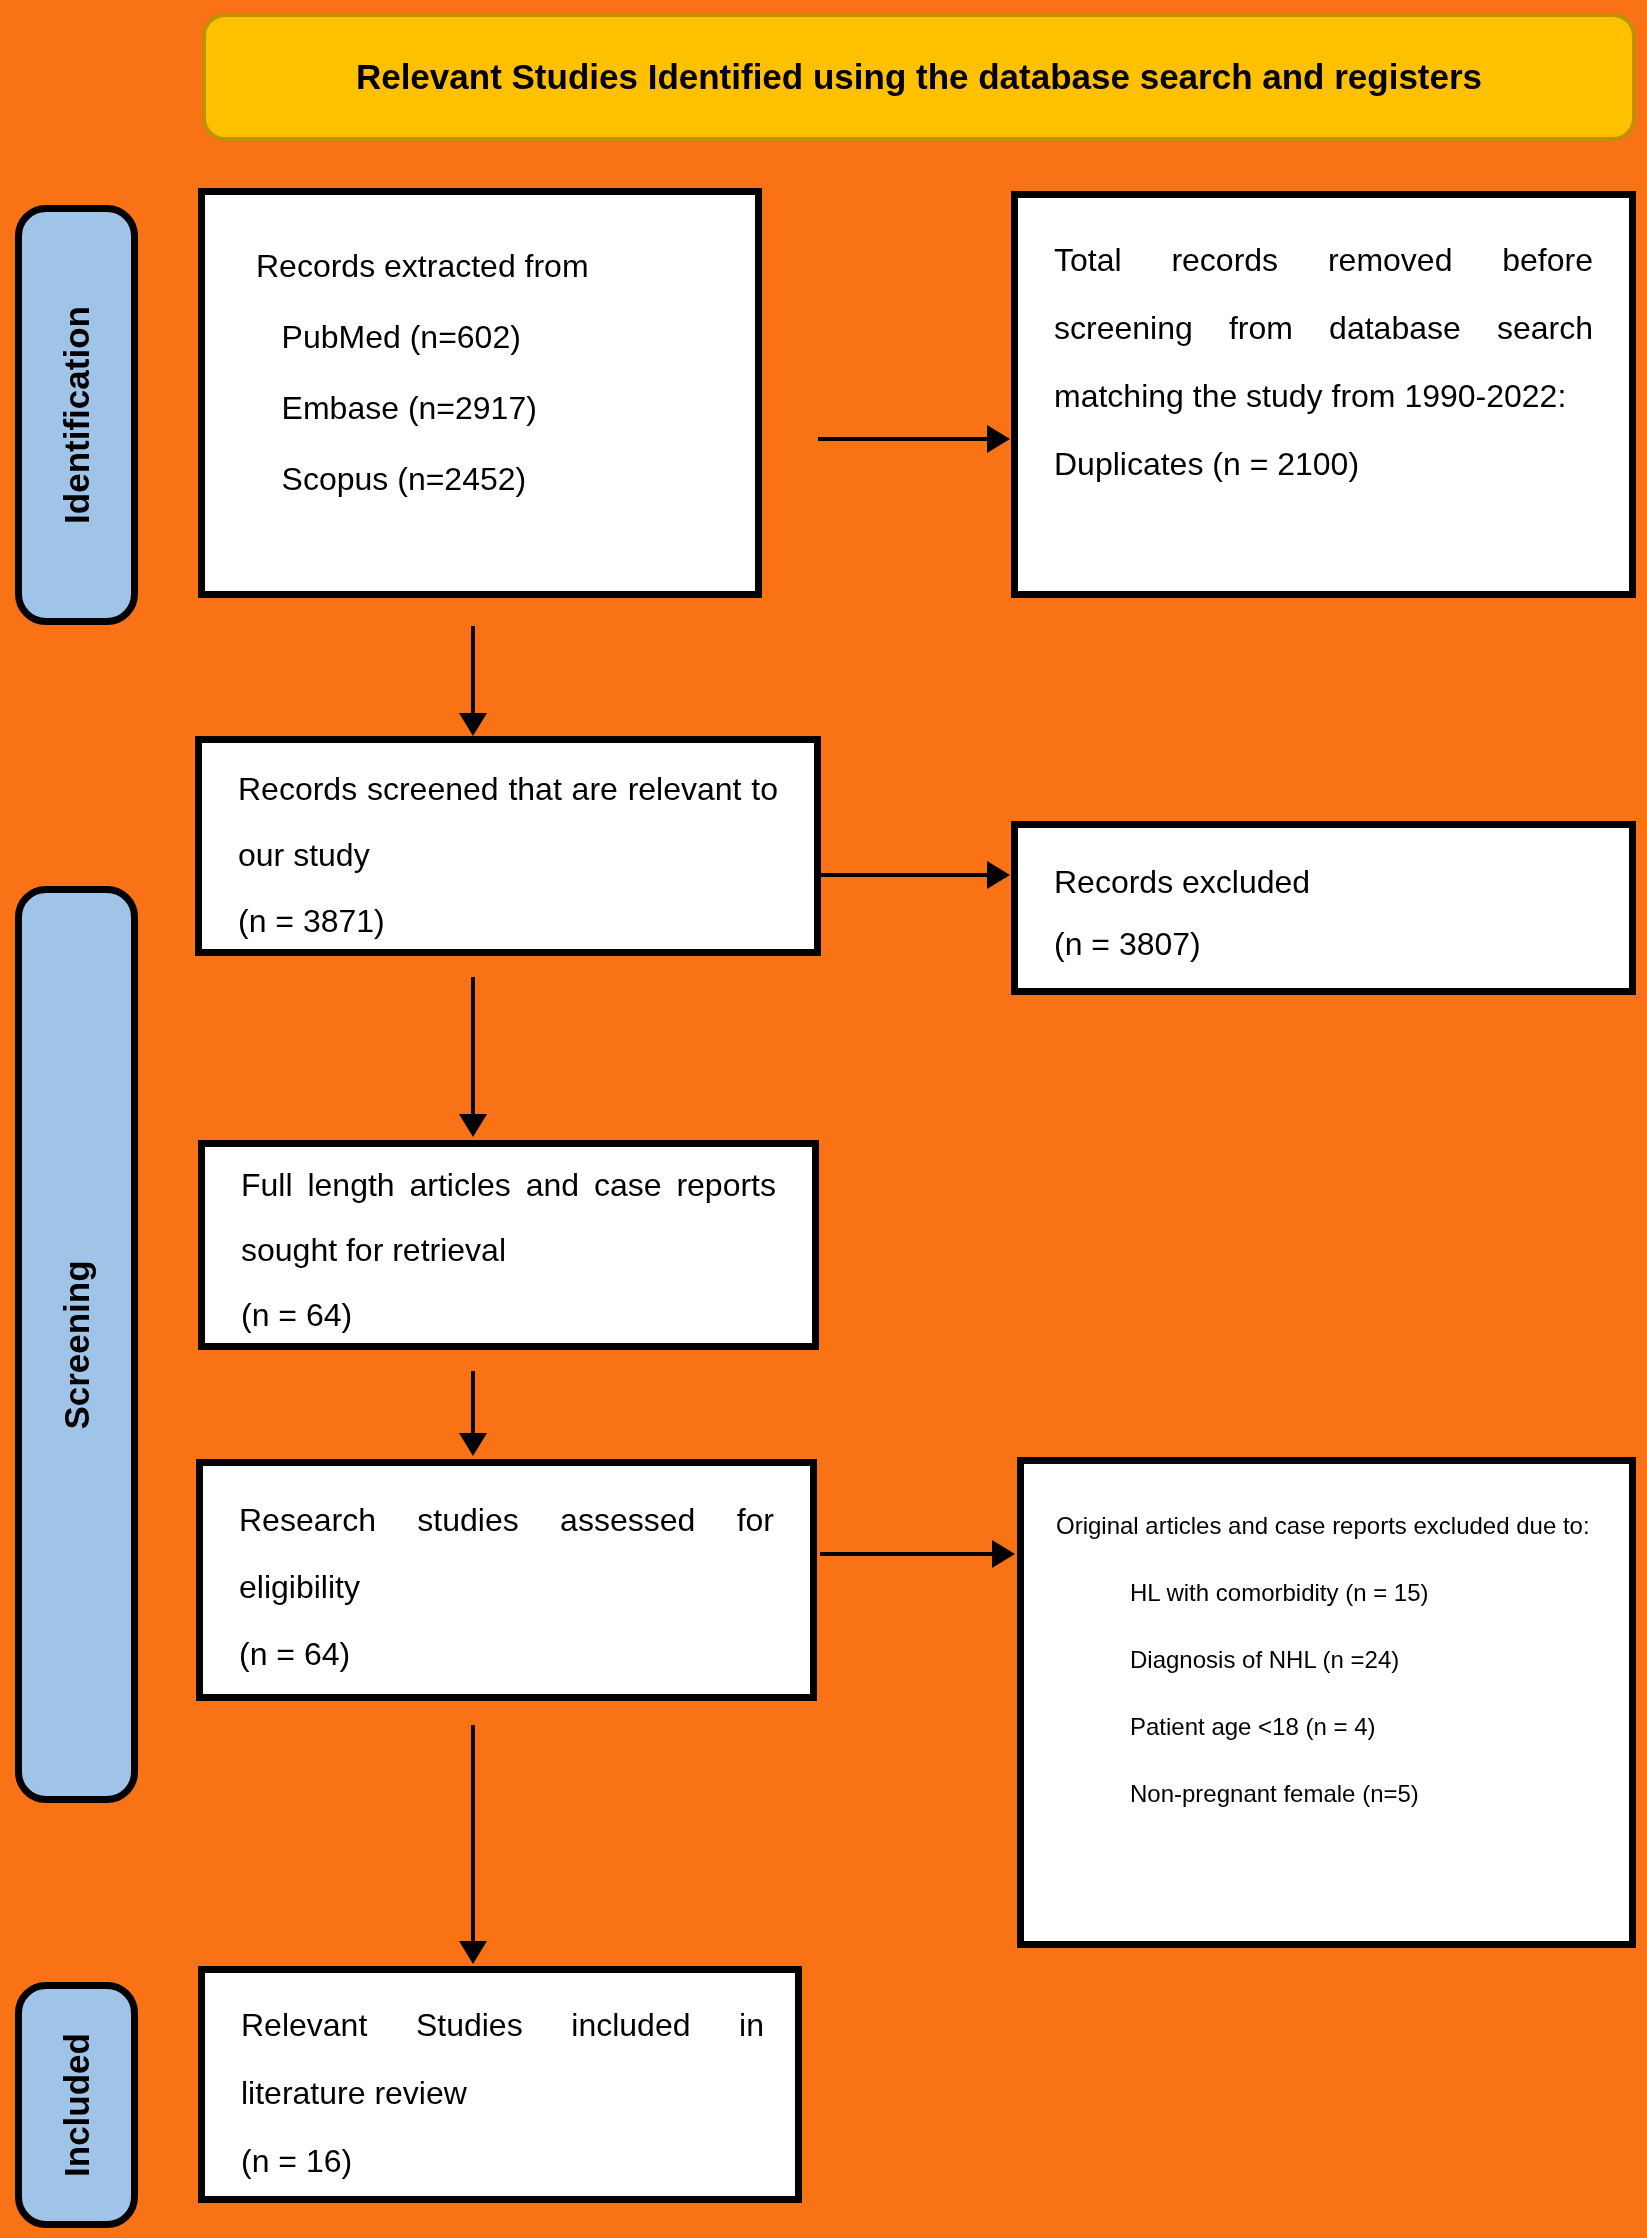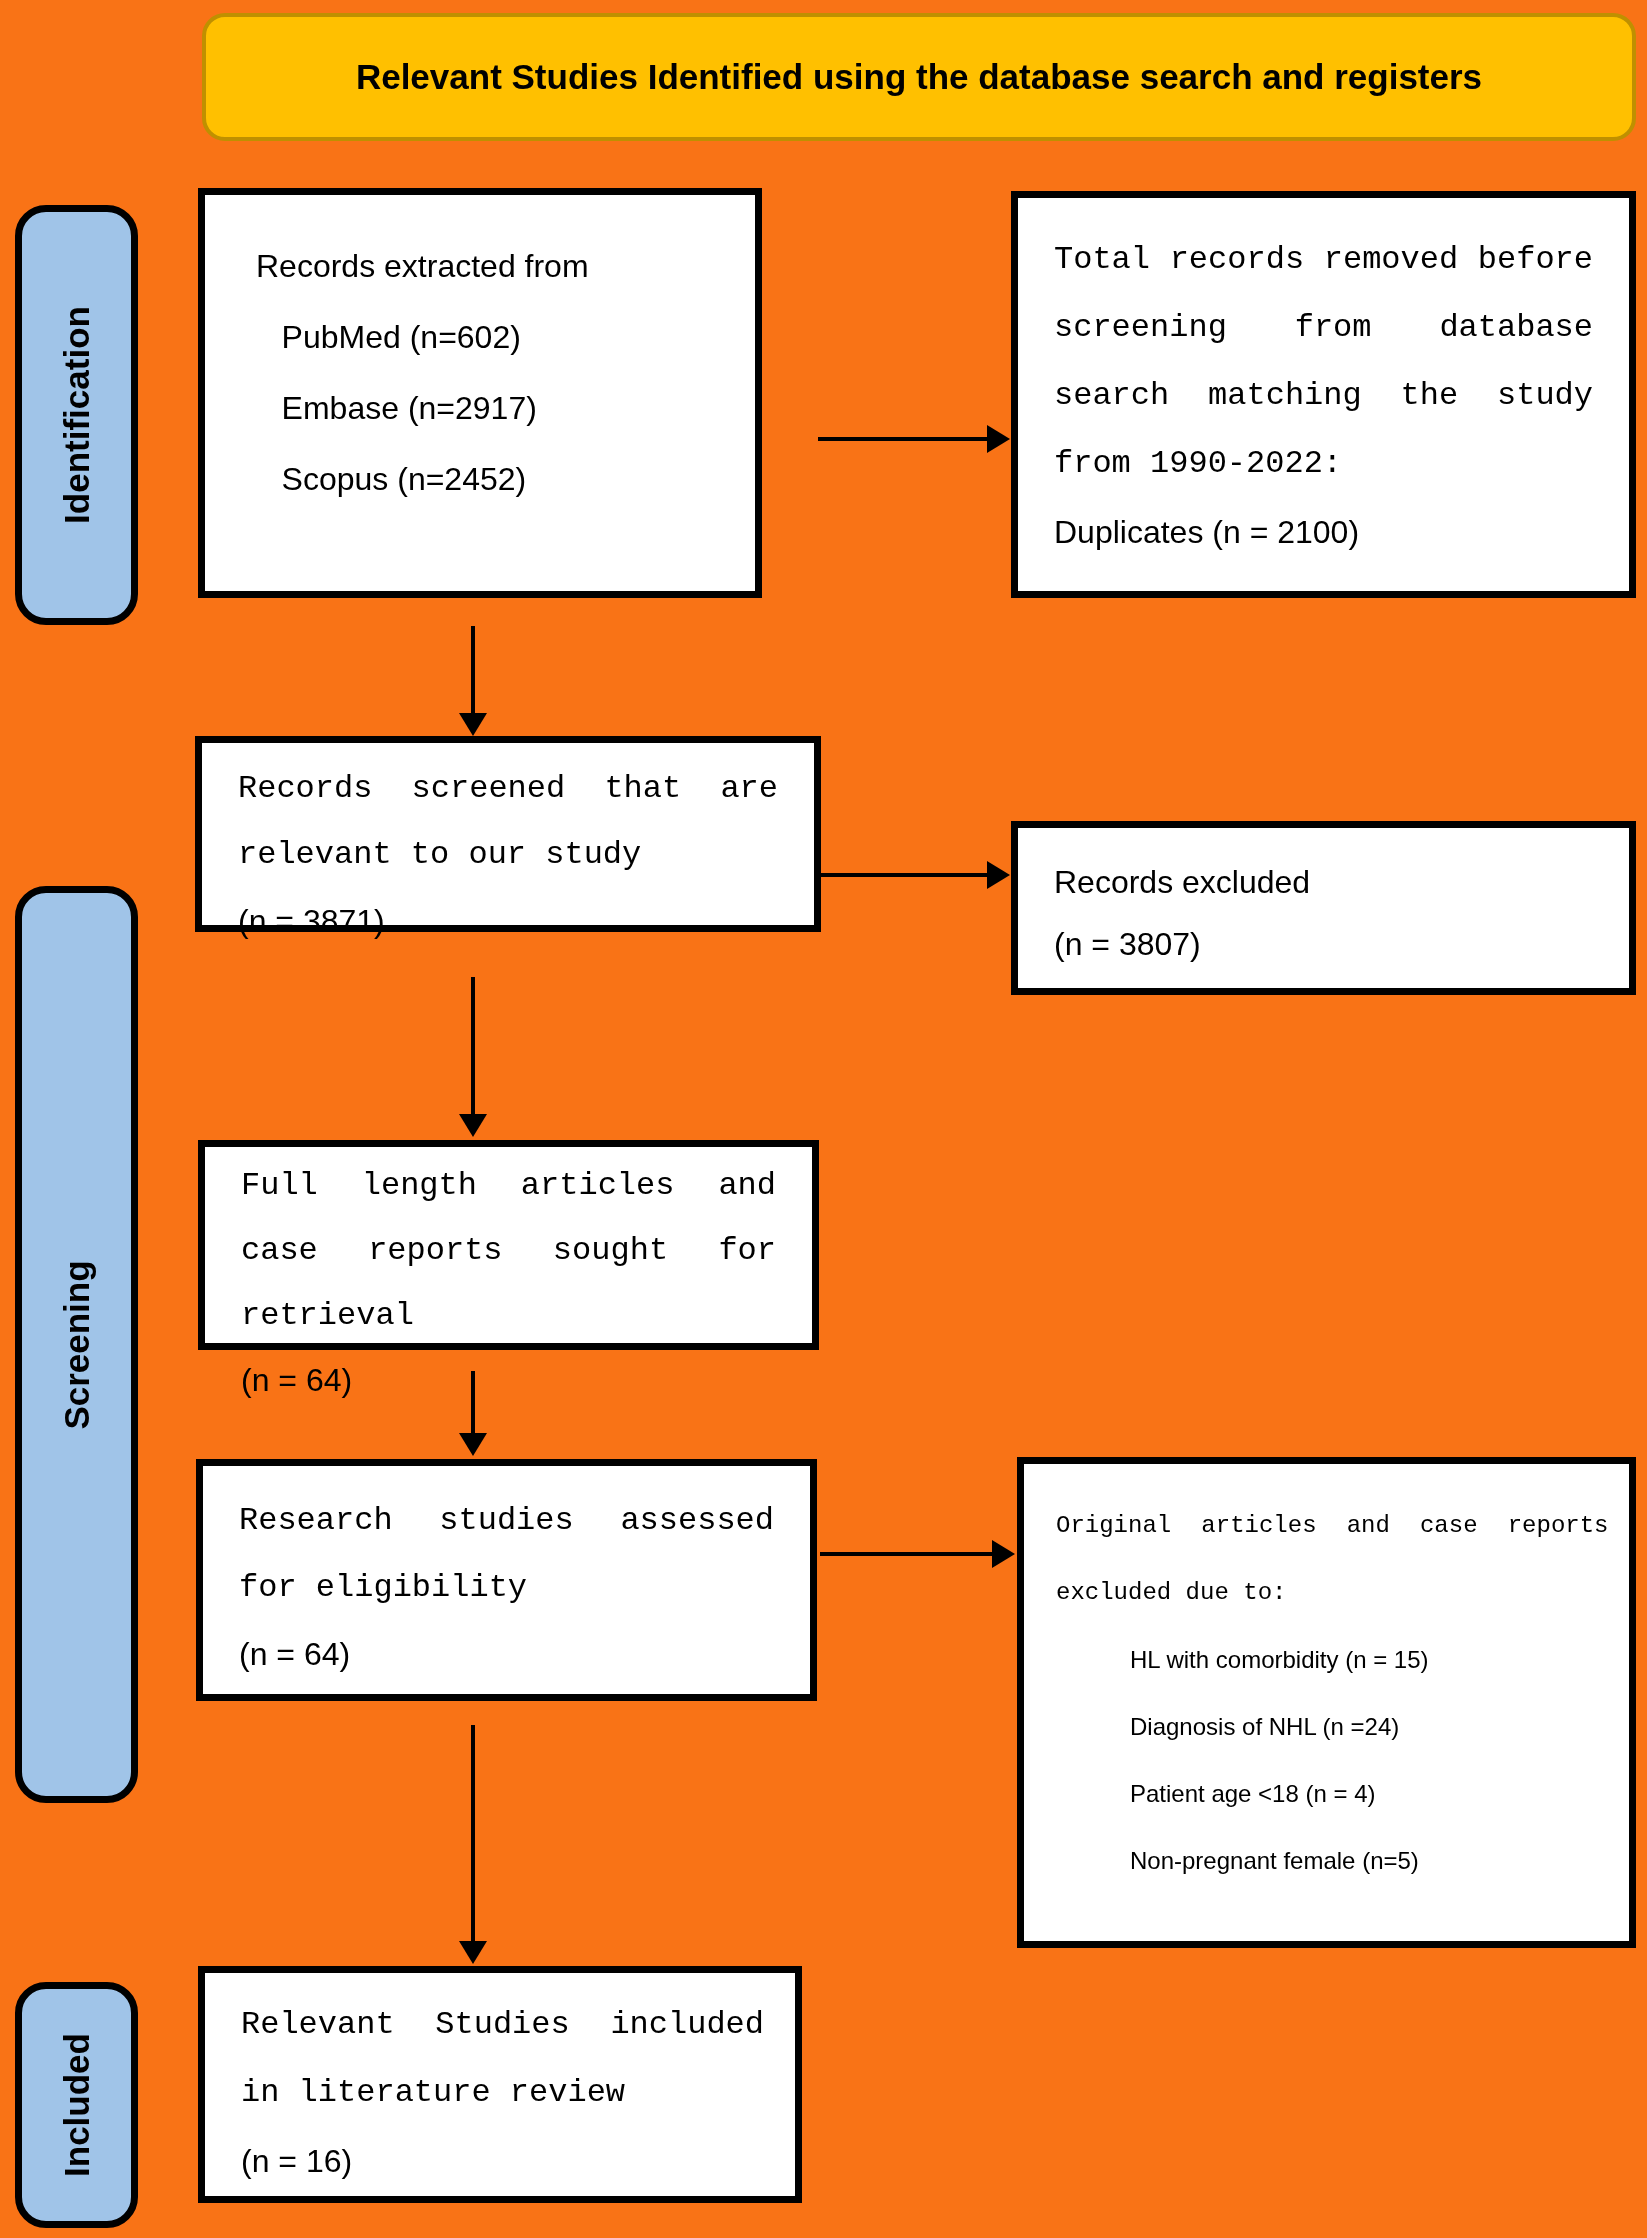--- a/index.html
+++ b/index.html
@@ -45,21 +45,21 @@
 
   
   .wbox {
     position: absolute;
     background: #ffffff;
     border: 7.2px solid #000000;
     box-sizing: border-box;
     font-size: 32px;
     line-height: 67px;
   }
-  .just { text-align: justify; font-family: Liberation Mono, monospace; }
+  .just { text-align: justify; }
   .indent1 { padding-left: 25.6px; }
   .indent2 { padding-left: 74px; }
 
   
   .arrow-h { position: absolute; height: 3.6px; background: #000000; }
   .arrow-h::after {
     content: "";
     position: absolute;
     right: -23px; top: 50%;
     transform: translateY(-50%);
@@ -104,21 +104,21 @@
     <div class="indent1">PubMed (n=602)</div>
     <div class="indent1">Embase (n=2917)</div>
     <div class="indent1">Scopus (n=2452)</div>
   </div>
 
   <div class="wbox" style="left:1011px; top:191px; width:625px; height:407px; padding:28px 36px 0 36px; line-height:68px;">
     <div class="just">Total records removed before screening from database search matching the study from 1990-2022:</div>
     <div>Duplicates (n = 2100)</div>
   </div>
 
-  <div class="wbox" style="left:195px; top:736px; width:626px; height:196px; padding:12.8px 36px 0 36px; line-height:66px;">
+  <div class="wbox" style="left:195px; top:736px; width:626px; height:220px; padding:12.8px 36px 0 36px; line-height:66px;">
     <div class="just">Records screened that are relevant to our study</div>
     <div>(n = 3871)</div>
   </div>
 
   <div class="wbox" style="left:1011px; top:821px; width:625px; height:174px; padding:23px 24px 0 36px; line-height:62px;">
     <div>Records excluded</div>
     <div>(n = 3807)</div>
   </div>
 
   <div class="wbox" style="left:198px; top:1140px; width:621px; height:210px; padding:6.1px 36px 0 36px; line-height:65px;">

